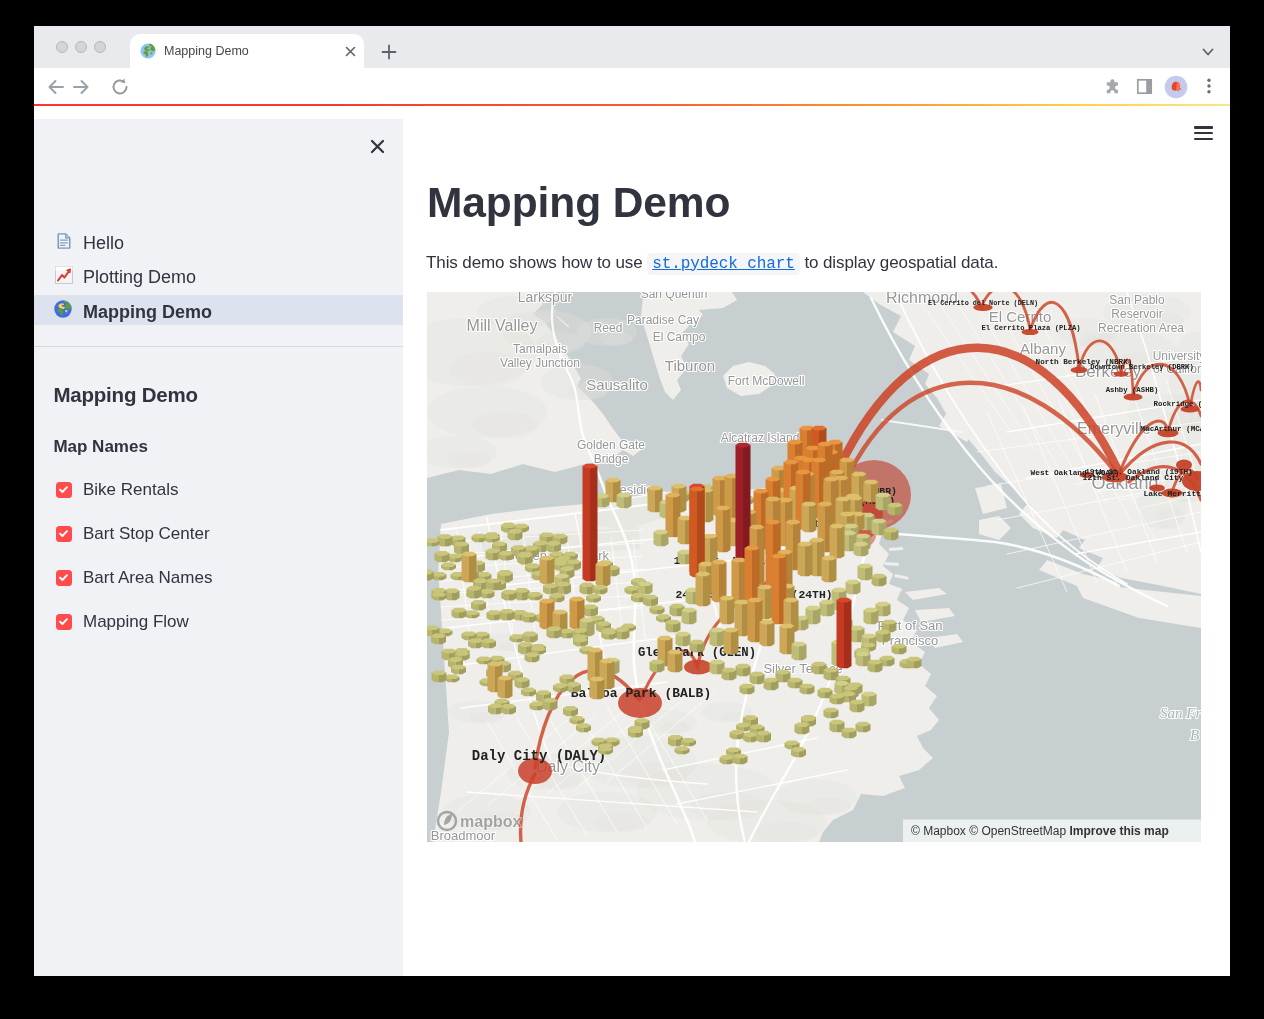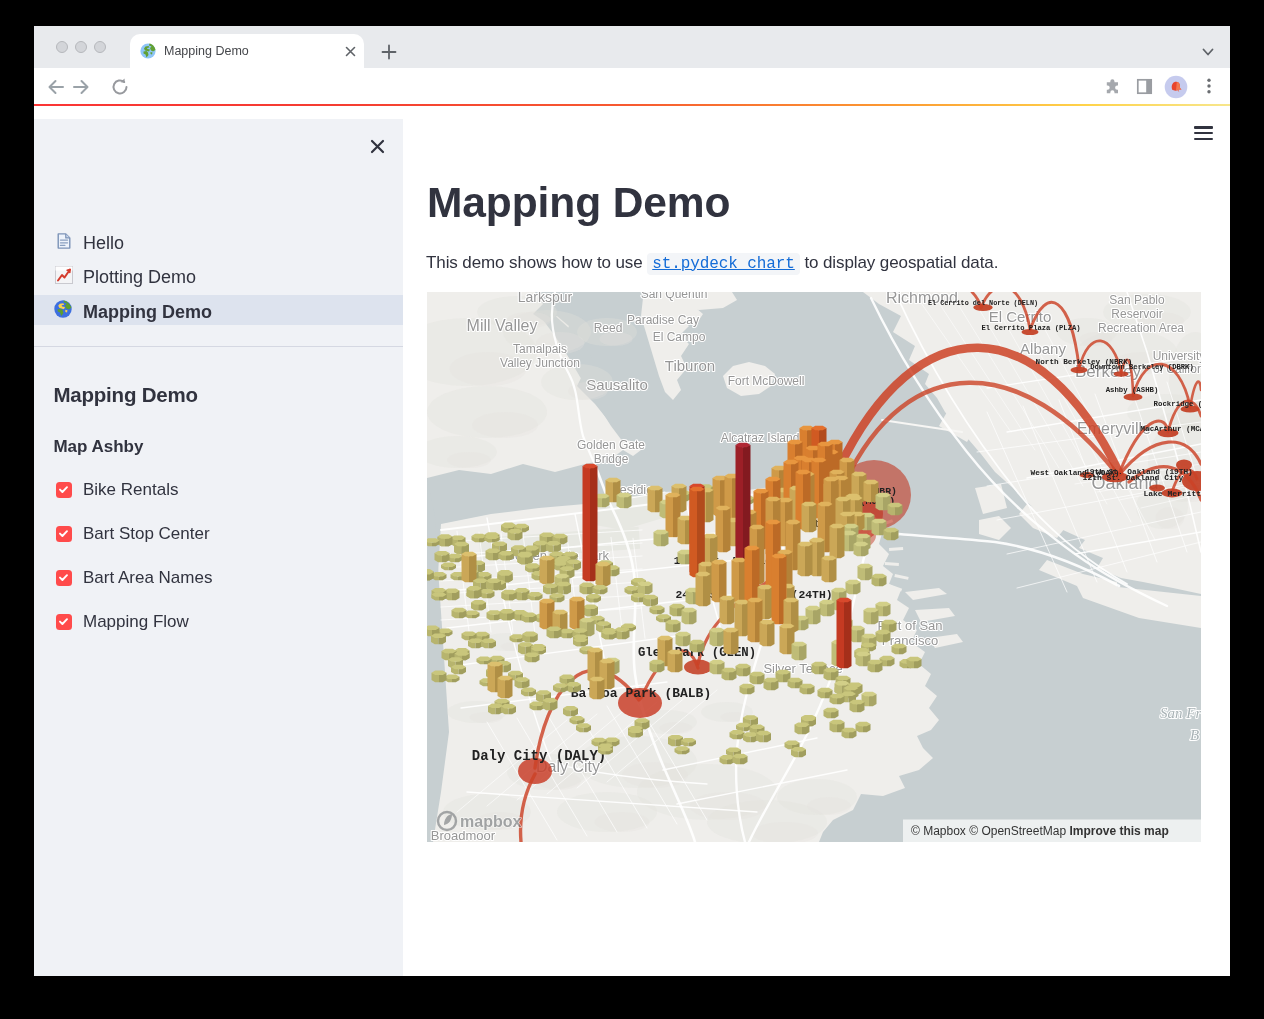--- a/index.html
+++ b/index.html
@@ -131,21 +131,21 @@
           <circle cx="9" cy="9" r="8.7" fill="#3d6fe0"></circle>
           <path d="M9.5,0.4 C12.8,1 16.5,3.8 17.4,7.8 L14.5,9.5 L12,8.3 L11,5.5 L12.8,3.6 L10,2.6 Z" fill="#5d9e31"></path>
           <path d="M5.8,3.7 L9.2,3.2 L10.3,4.8 L7.6,5.3 L8.2,6.4 L11,7 L10,9.2 L5.5,8.1 L4.2,5.8 Z" fill="#fcd34d"></path>
           <path d="M3.6,9.3 L7.2,8.8 L8.8,10.4 L9.4,13.2 L7.2,15.9 L6,12.6 L3.8,11.4 Z" fill="#5d9e31"></path>
           <path d="M11.3,9.8 L13.5,10.3 L13,12.5 L11.3,11.9 Z" fill="#fcd34d"></path>
         </svg>
         <span class="navtxt" style="font-weight:bold">Mapping Demo</span>
       </div>
       <div class="sep"></div>
       <div class="sbh1">Mapping Demo</div>
-      <div class="sbh2">Map Ashby</div>
+      <div class="sbh2">Map Names</div>
       <div class="cb" style="top:363.7px">
           <svg style="position:absolute;left:2.2px;top:2.2px" width="11" height="11" viewBox="0 0 11 11">
             <path d="M2,5.6 L4.4,8 L9,3.2" fill="none" stroke="#fff" stroke-width="1.9" stroke-linecap="round" stroke-linejoin="round"></path>
           </svg>
         </div>
         <div class="cblbl" style="top:361.9px">Bike Rentals</div>
         <div class="cb" style="top:407.7px">
           <svg style="position:absolute;left:2.2px;top:2.2px" width="11" height="11" viewBox="0 0 11 11">
             <path d="M2,5.6 L4.4,8 L9,3.2" fill="none" stroke="#fff" stroke-width="1.9" stroke-linecap="round" stroke-linejoin="round"></path>
           </svg>

